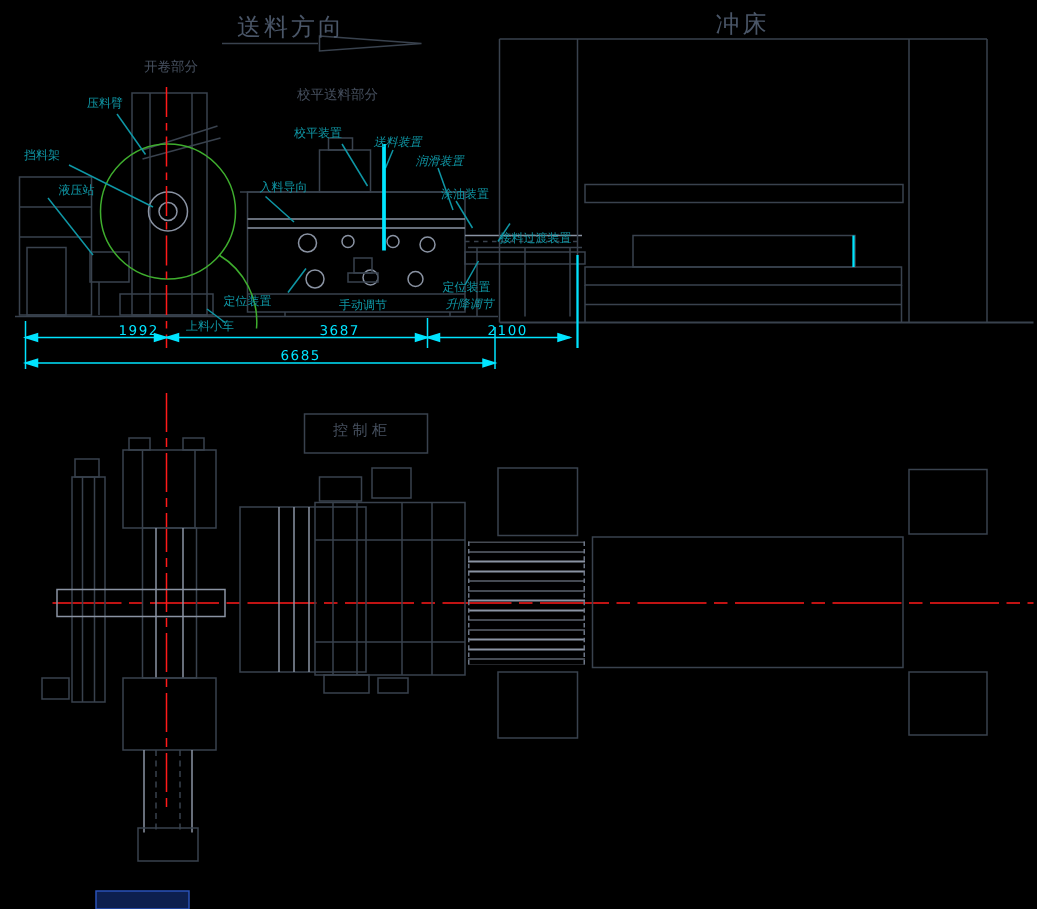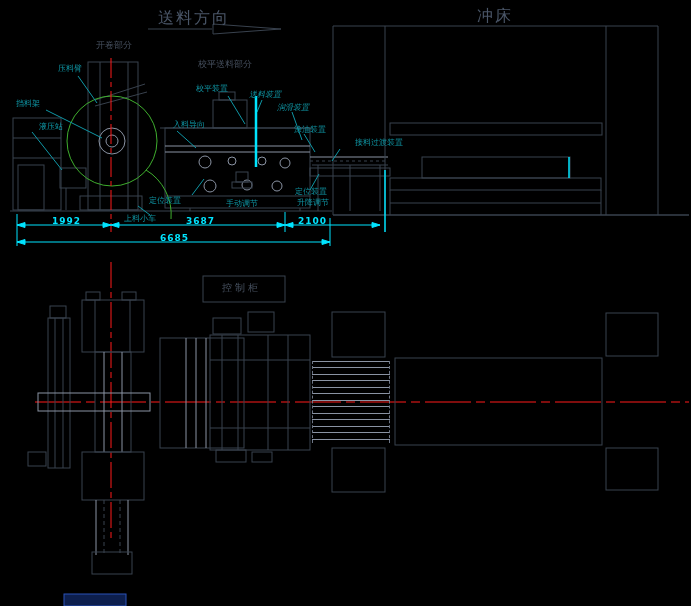--- a/index.html
+++ b/index.html
@@ -5,21 +5,21 @@
   html,body{margin:0;padding:0;background:#000;}
   #stage{
     position:relative;width:691px;height:606px;background:#000;overflow:hidden;
     font-family:"DejaVu Sans","Liberation Sans",sans-serif;
   }
   #stage svg{position:absolute;left:0;top:0;}
   .lbl{position:absolute;white-space:nowrap;line-height:1;}
   .dark-lbl{color:#46505f;font-size:9px;}
   .big-lbl{color:#4a5668;font-size:16px;letter-spacing:2px;text-align:center;}
   .cyan-lbl{color:#0f97a6;font-size:8px;}
-  .dim-lbl{color:#00e4ff;font-size:9px;font-weight:bold;letter-spacing:1px;}
+  .dim-lbl{color:#00e4ff;font-size:9px;font-weight:normal;letter-spacing:1px;margin-left:27px;}
   .cab-lbl{color:#46505f;font-size:10px;letter-spacing:3px;}
   .conveyor{
     position:absolute;left:312px;top:361px;width:76px;height:82px;
     background:repeating-linear-gradient(to bottom,#8a93a3 0 1px,transparent 1px 6.5px);
     border-left:1px dashed #6d7686;border-right:1px dashed #6d7686;
   }
 </style>
 </head>
 <body>
 
@@ -214,25 +214,25 @@
   <span class="lbl dark-lbl" style="left:198px;top:60px;">校平送料部分</span>
 
   <span class="lbl cyan-lbl" style="left:58px;top:65px;">压料臂</span>
   <span class="lbl cyan-lbl" style="left:16px;top:100px;">挡料架</span>
   <span class="lbl cyan-lbl" style="left:8px;top:123px;margin-left:31px;">液压站</span>
   <span class="lbl cyan-lbl" style="left:196px;top:85px;">校平装置</span>
   <span class="lbl cyan-lbl" style="left:249px;top:91px;font-style:italic;">送料装置</span>
   <span class="lbl cyan-lbl" style="left:277px;top:104px;font-style:italic;">润滑装置</span>
   <span class="lbl cyan-lbl" style="left:144px;top:121px;margin-left:29px;">入料导向</span>
   <span class="lbl cyan-lbl" style="left:294px;top:126px;">涂油装置</span>
-  <span class="lbl cyan-lbl" style="left:333px;top:139px;padding-left:22px;">接料过渡装置</span>
+  <span class="lbl cyan-lbl" style="left:333px;top:155px;">接料过渡装置</span>
   <span class="lbl cyan-lbl" style="left:149px;top:197px;">定位装置</span>
   <span class="lbl cyan-lbl" style="left:226px;top:200px;">手动调节</span>
   <span class="lbl cyan-lbl" style="left:295px;top:188px;">定位装置</span>
-  <span class="lbl cyan-lbl" style="left:297px;top:199px;">升降调节</span>
+  <span class="lbl cyan-lbl" style="left:297px;top:199px;font-style:italic;">升降调节</span>
   <span class="lbl cyan-lbl" style="left:124px;top:215px;font-family:Liberation Mono, monospace;">上料小车</span>
 
   <span class="lbl dim-lbl" style="left:52px;top:217px;">1992</span>
   <span class="lbl dim-lbl" style="left:186px;top:217px;">3687</span>
   <span class="lbl dim-lbl" style="left:298px;top:217px;">2100</span>
   <span class="lbl dim-lbl" style="left:160px;top:234px;">6685</span>
 
   <span class="lbl cab-lbl" style="left:222px;top:283px;">控制柜</span>
 </div>
 

